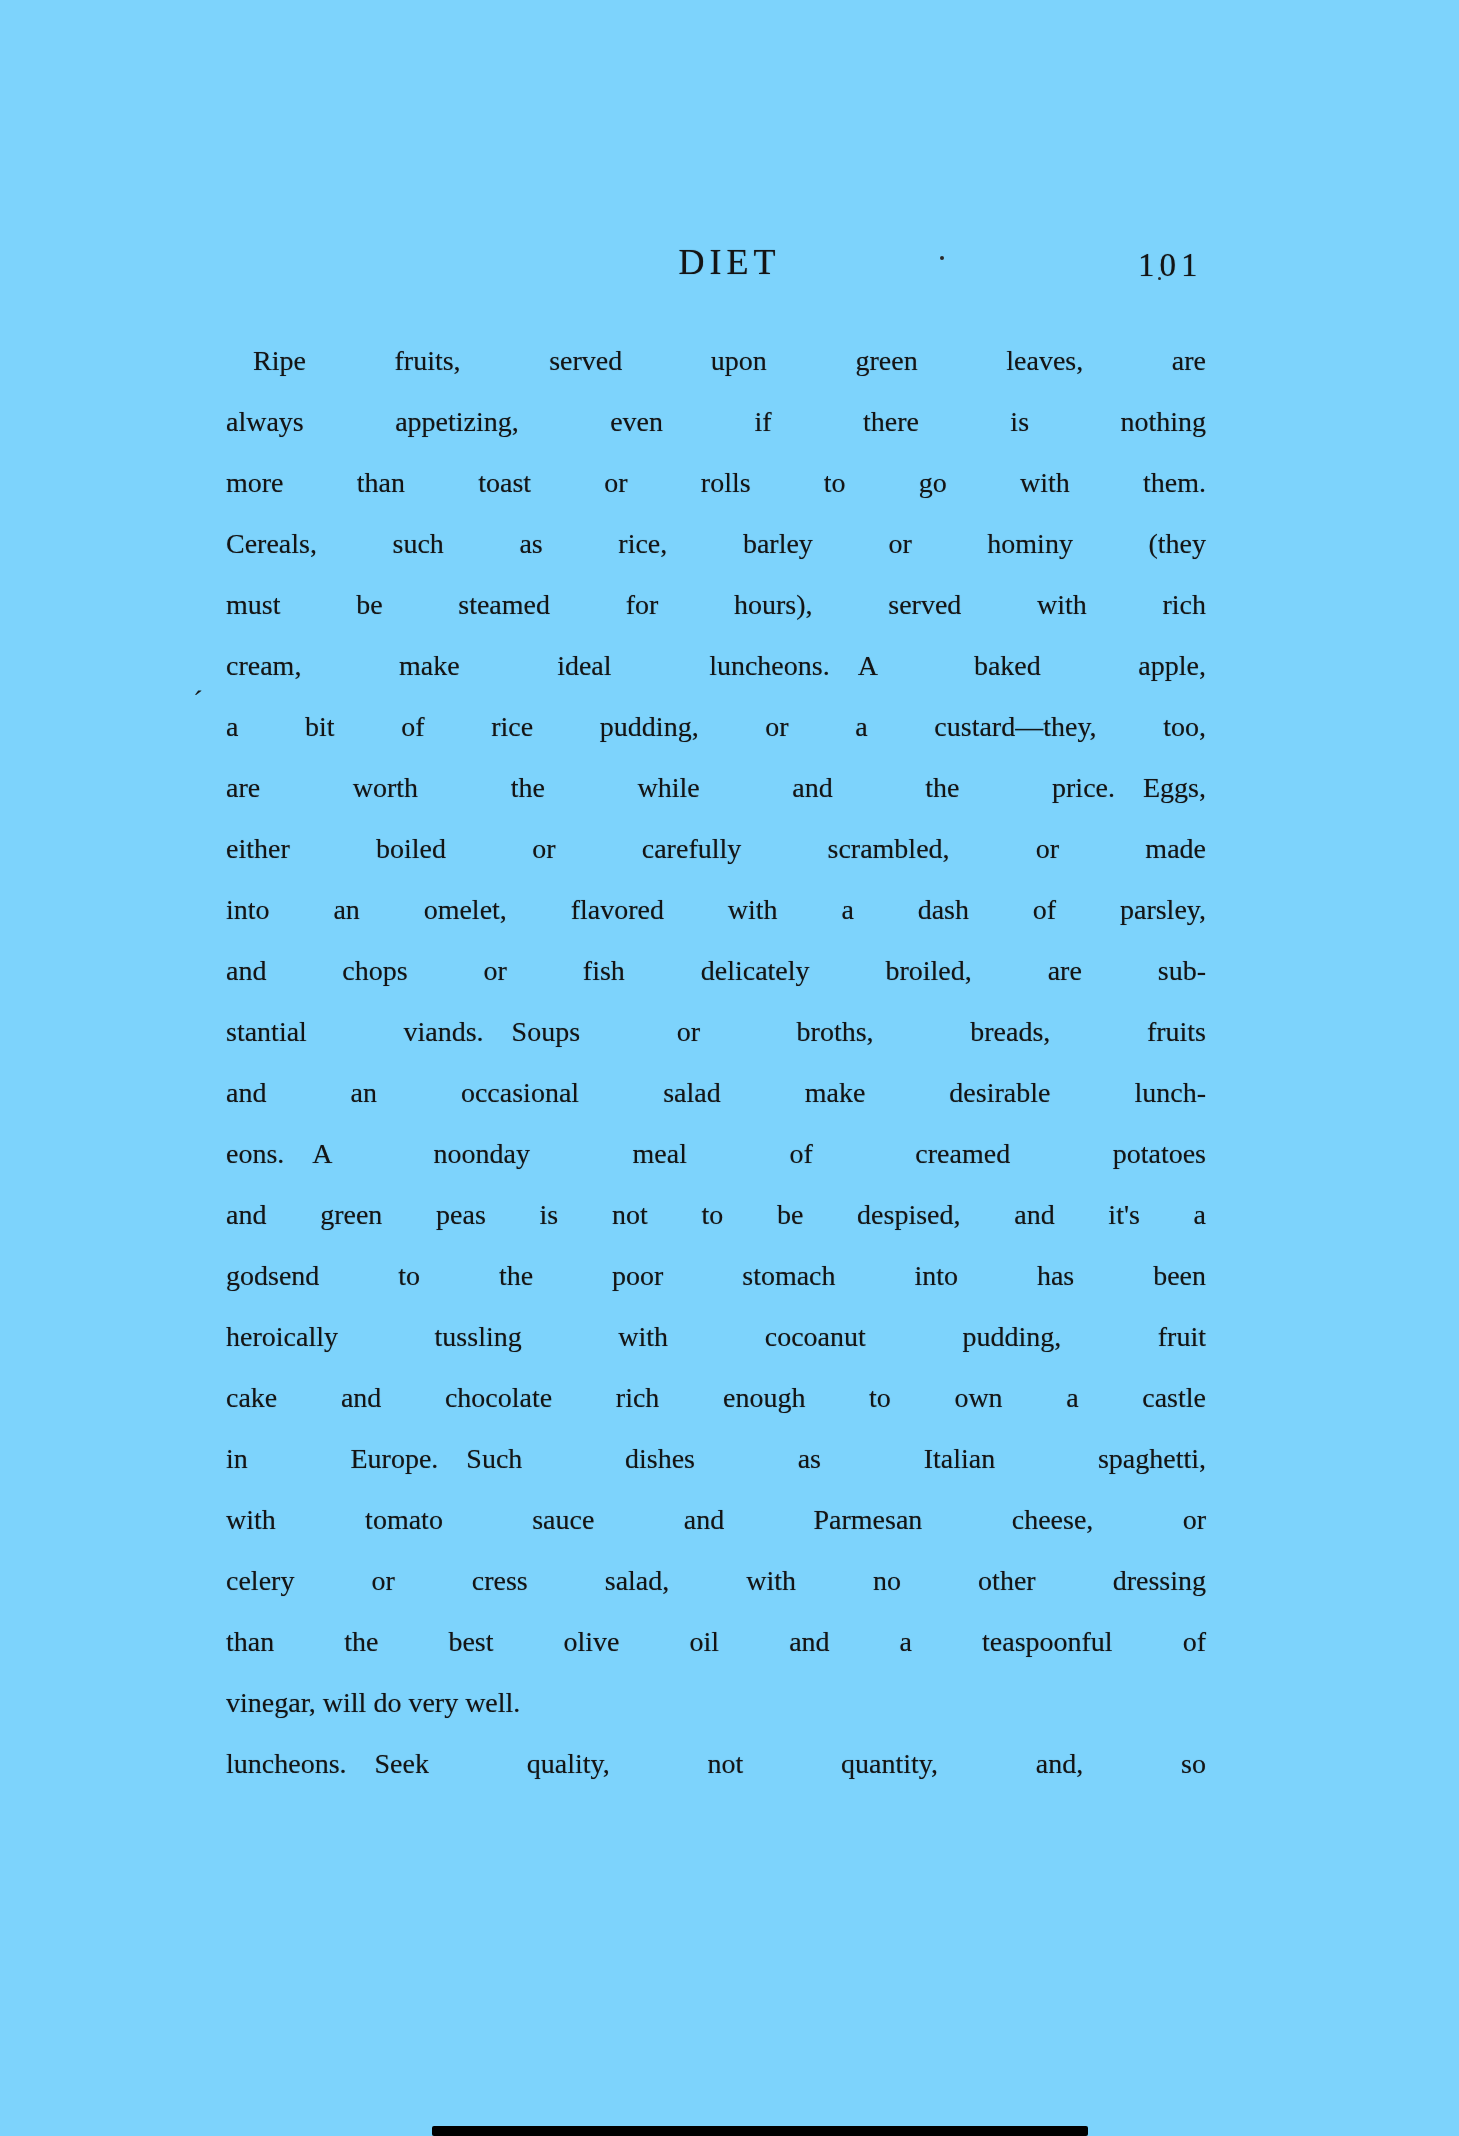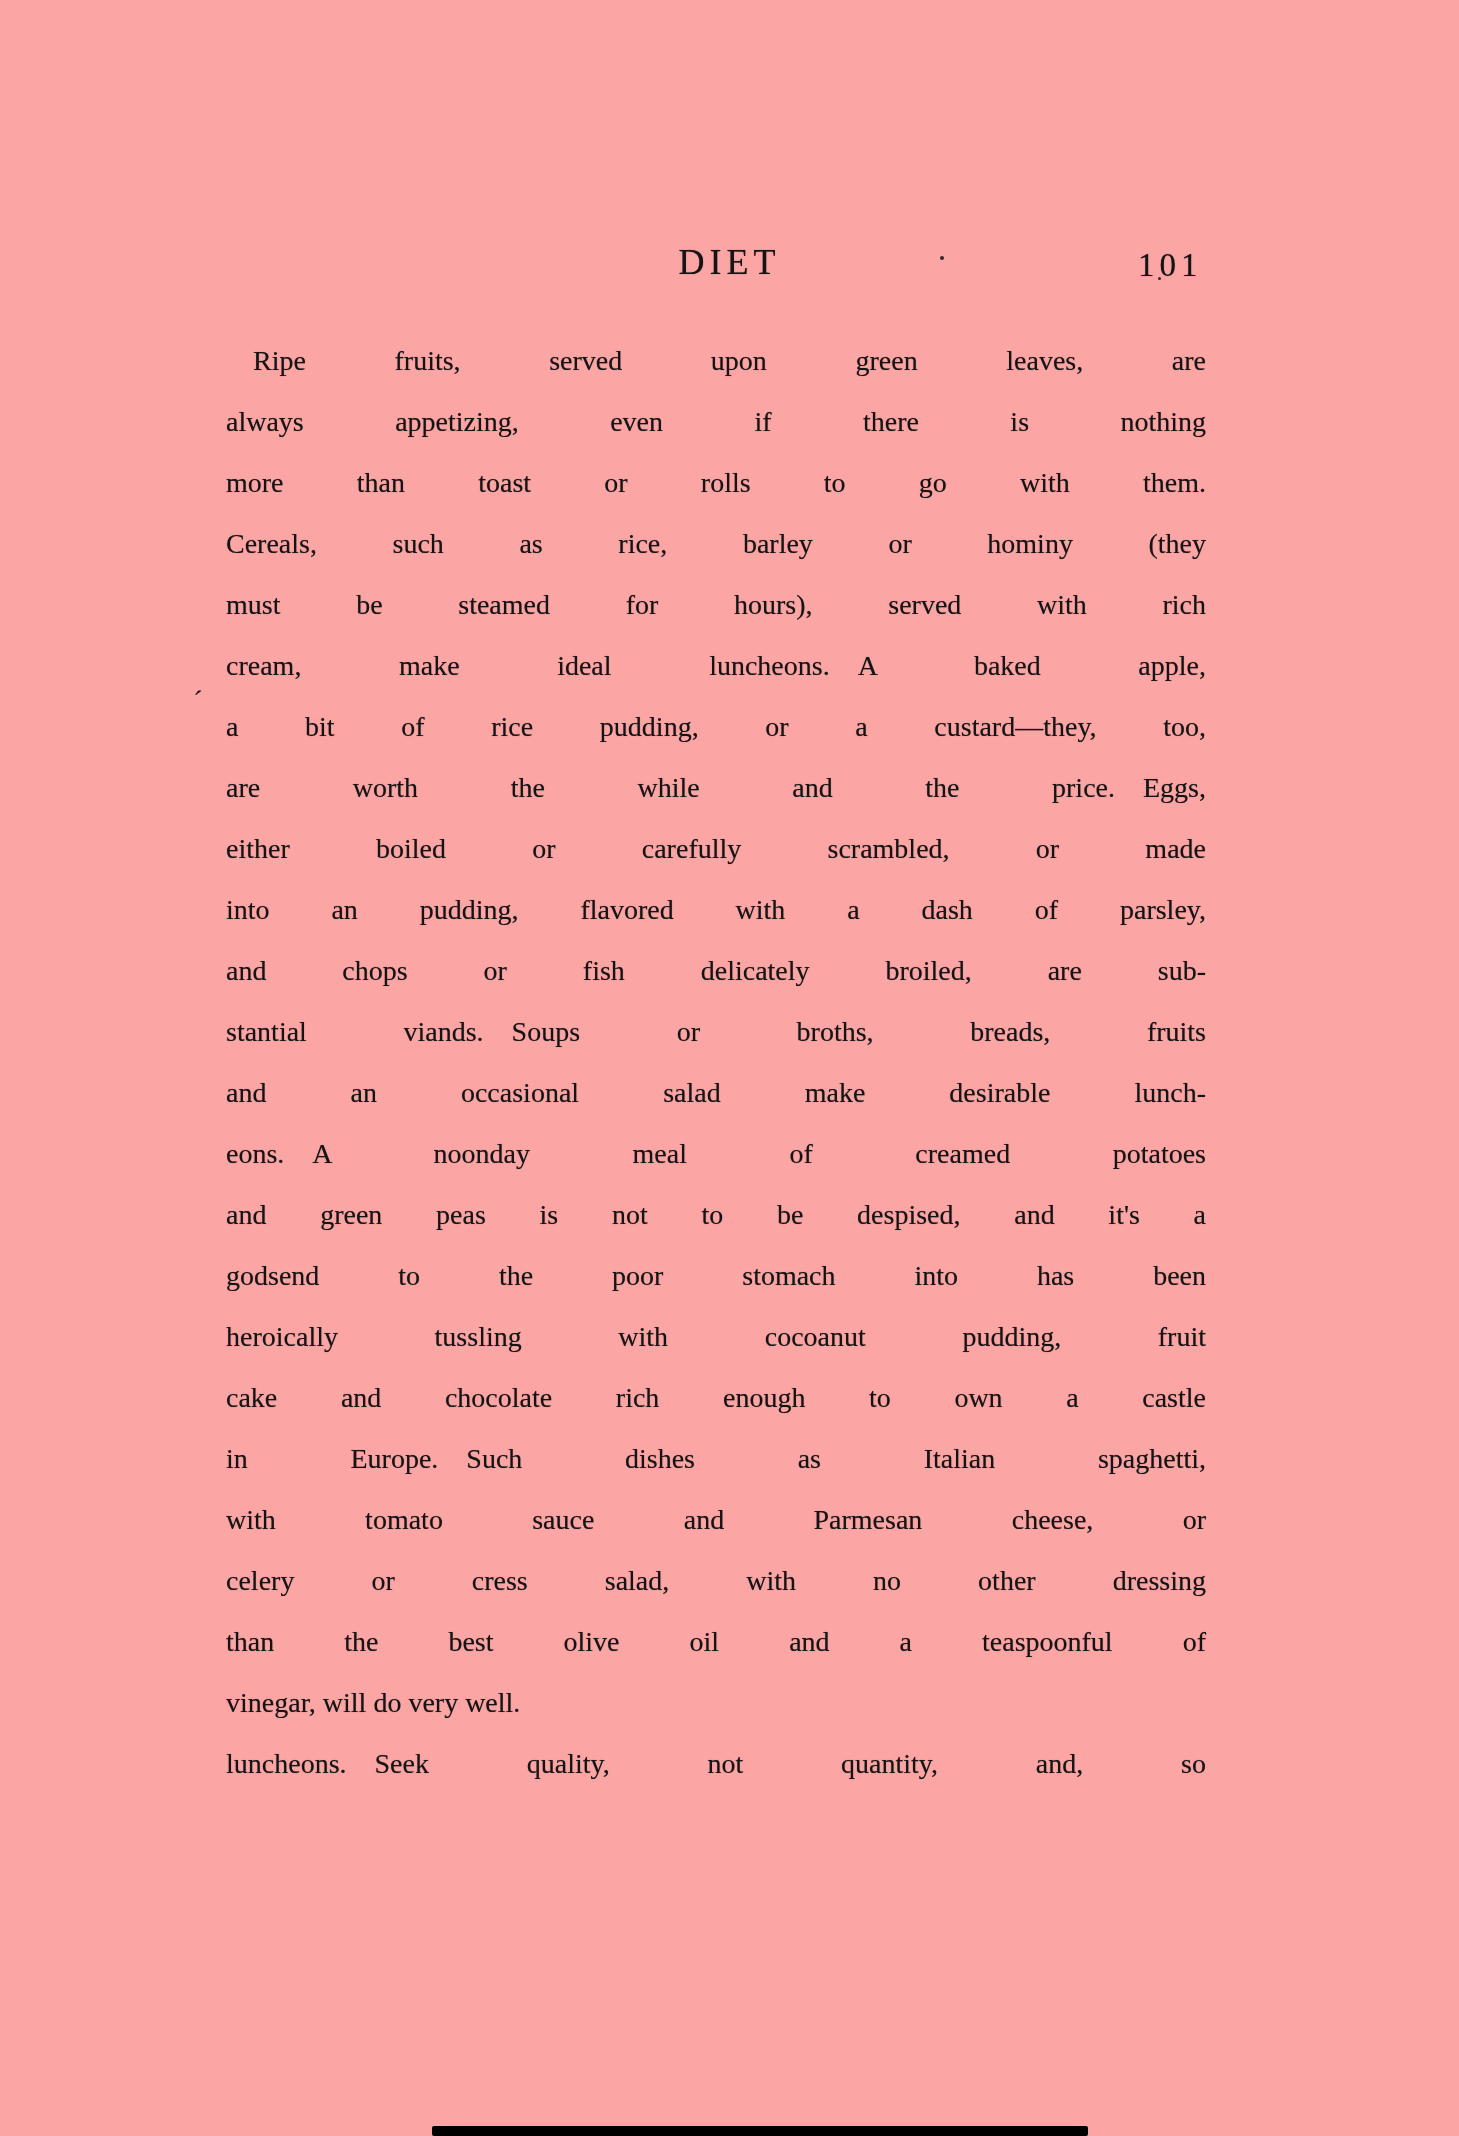--- a/index.html
+++ b/index.html
@@ -1,20 +1,20 @@
 <!DOCTYPE html>
 <html><head>
 <meta charset="utf-8">
 <style>
   html,body{margin:0;padding:0;background:#888;}
   .page{
     position:relative;
     width:1459px;height:2136px;
     margin:0 auto;
-    background:#fca5a5;
+    background:#7dd3fc;
     font-family:"Liberation Serif","DejaVu Serif",serif;
     color:#141414;
     overflow:hidden;
   }
   
   .running-head{
     position:absolute;left:0;top:244px;width:100%;height:40px;
   }
   .page-title{
     position:absolute;left:0;right:0;top:0;
@@ -78,21 +78,21 @@
   <div class="body-text">
       <div class="line indent">Ripe fruits, served upon green leaves, are</div>
       <div class="line">always appetizing, even if there is nothing</div>
       <div class="line">more than toast or rolls to go with them.</div>
       <div class="line">Cereals, such as rice, barley or hominy (they</div>
       <div class="line">must be steamed for hours), served with rich</div>
       <div class="line">cream, make ideal luncheons. A baked apple,</div>
       <div class="line">a bit of rice pudding, or a custard—they, too,</div>
       <div class="line">are worth the while and the price. Eggs,</div>
       <div class="line">either boiled or carefully scrambled, or made</div>
-      <div class="line">into an pudding, flavored with a dash of parsley,</div>
+      <div class="line">into an omelet, flavored with a dash of parsley,</div>
       <div class="line">and chops or fish delicately broiled, are sub-</div>
       <div class="line">stantial viands. Soups or broths, breads, fruits</div>
       <div class="line">and an occasional salad make desirable lunch-</div>
       <div class="line">eons. A noonday meal of creamed potatoes</div>
       <div class="line">and green peas is not to be despised, and it's a</div>
       <div class="line">godsend to the poor stomach into has been</div>
       <div class="line">heroically tussling with cocoanut pudding, fruit</div>
       <div class="line">cake and chocolate rich enough to own a castle</div>
       <div class="line">in Europe. Such dishes as Italian spaghetti,</div>
       <div class="line">with tomato sauce and Parmesan cheese, or</div>

